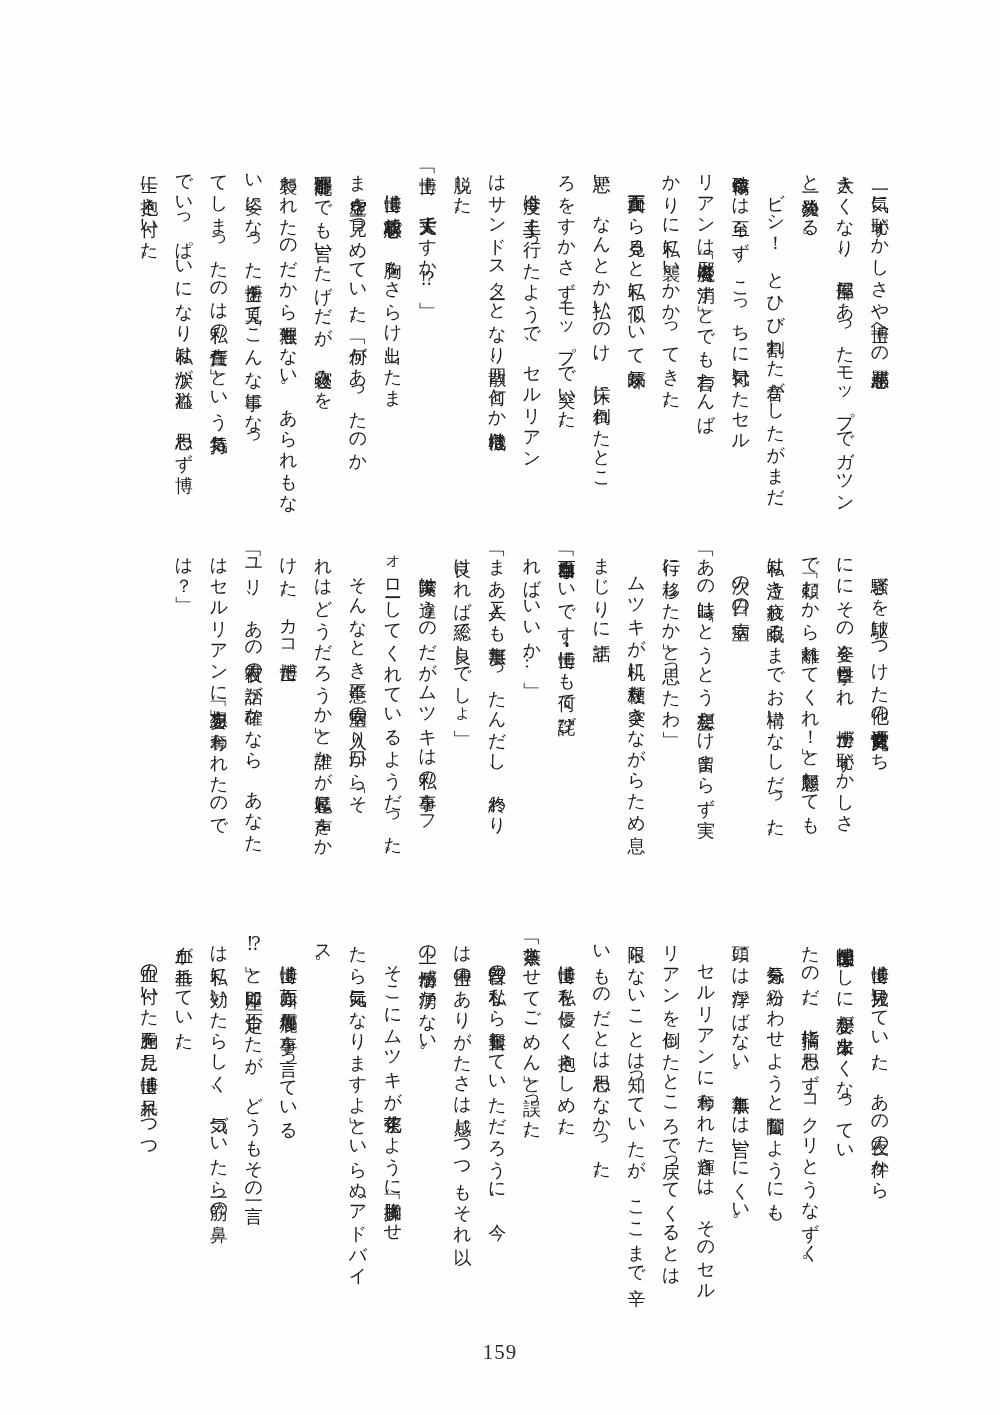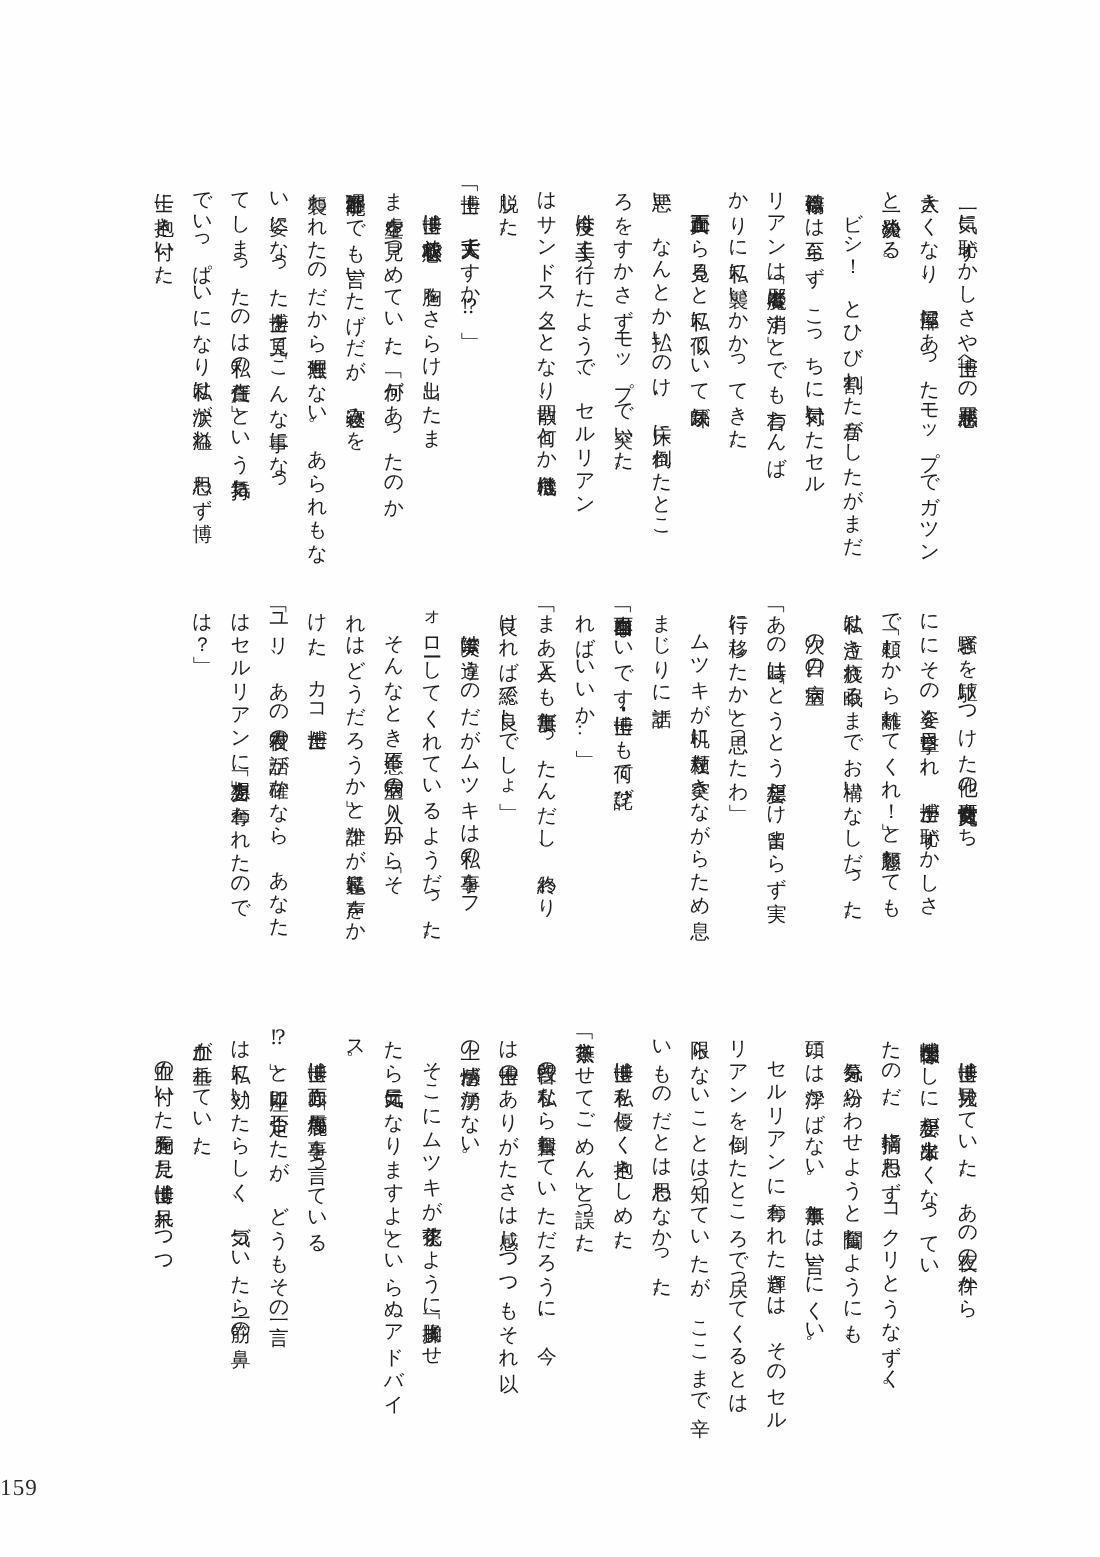--- a/index.html
+++ b/index.html
@@ -36,20 +36,21 @@
   }
   .band-1 { top: 162px; }
   .band-2 { top: 545px; }
   .band-3 { top: 933px; }
 
   .page-number {
     position: absolute;
     top: 1340px;
     left: 0;
     width: 100%;
+    text-align: center;
     font-size: 21px;
     letter-spacing: 1px;
     color: #2b2b2b;
     font-family: "Liberation Serif", "DejaVu Serif", serif;
   }
 </style>
 </head>
 <body>
 
 <main class="page">

